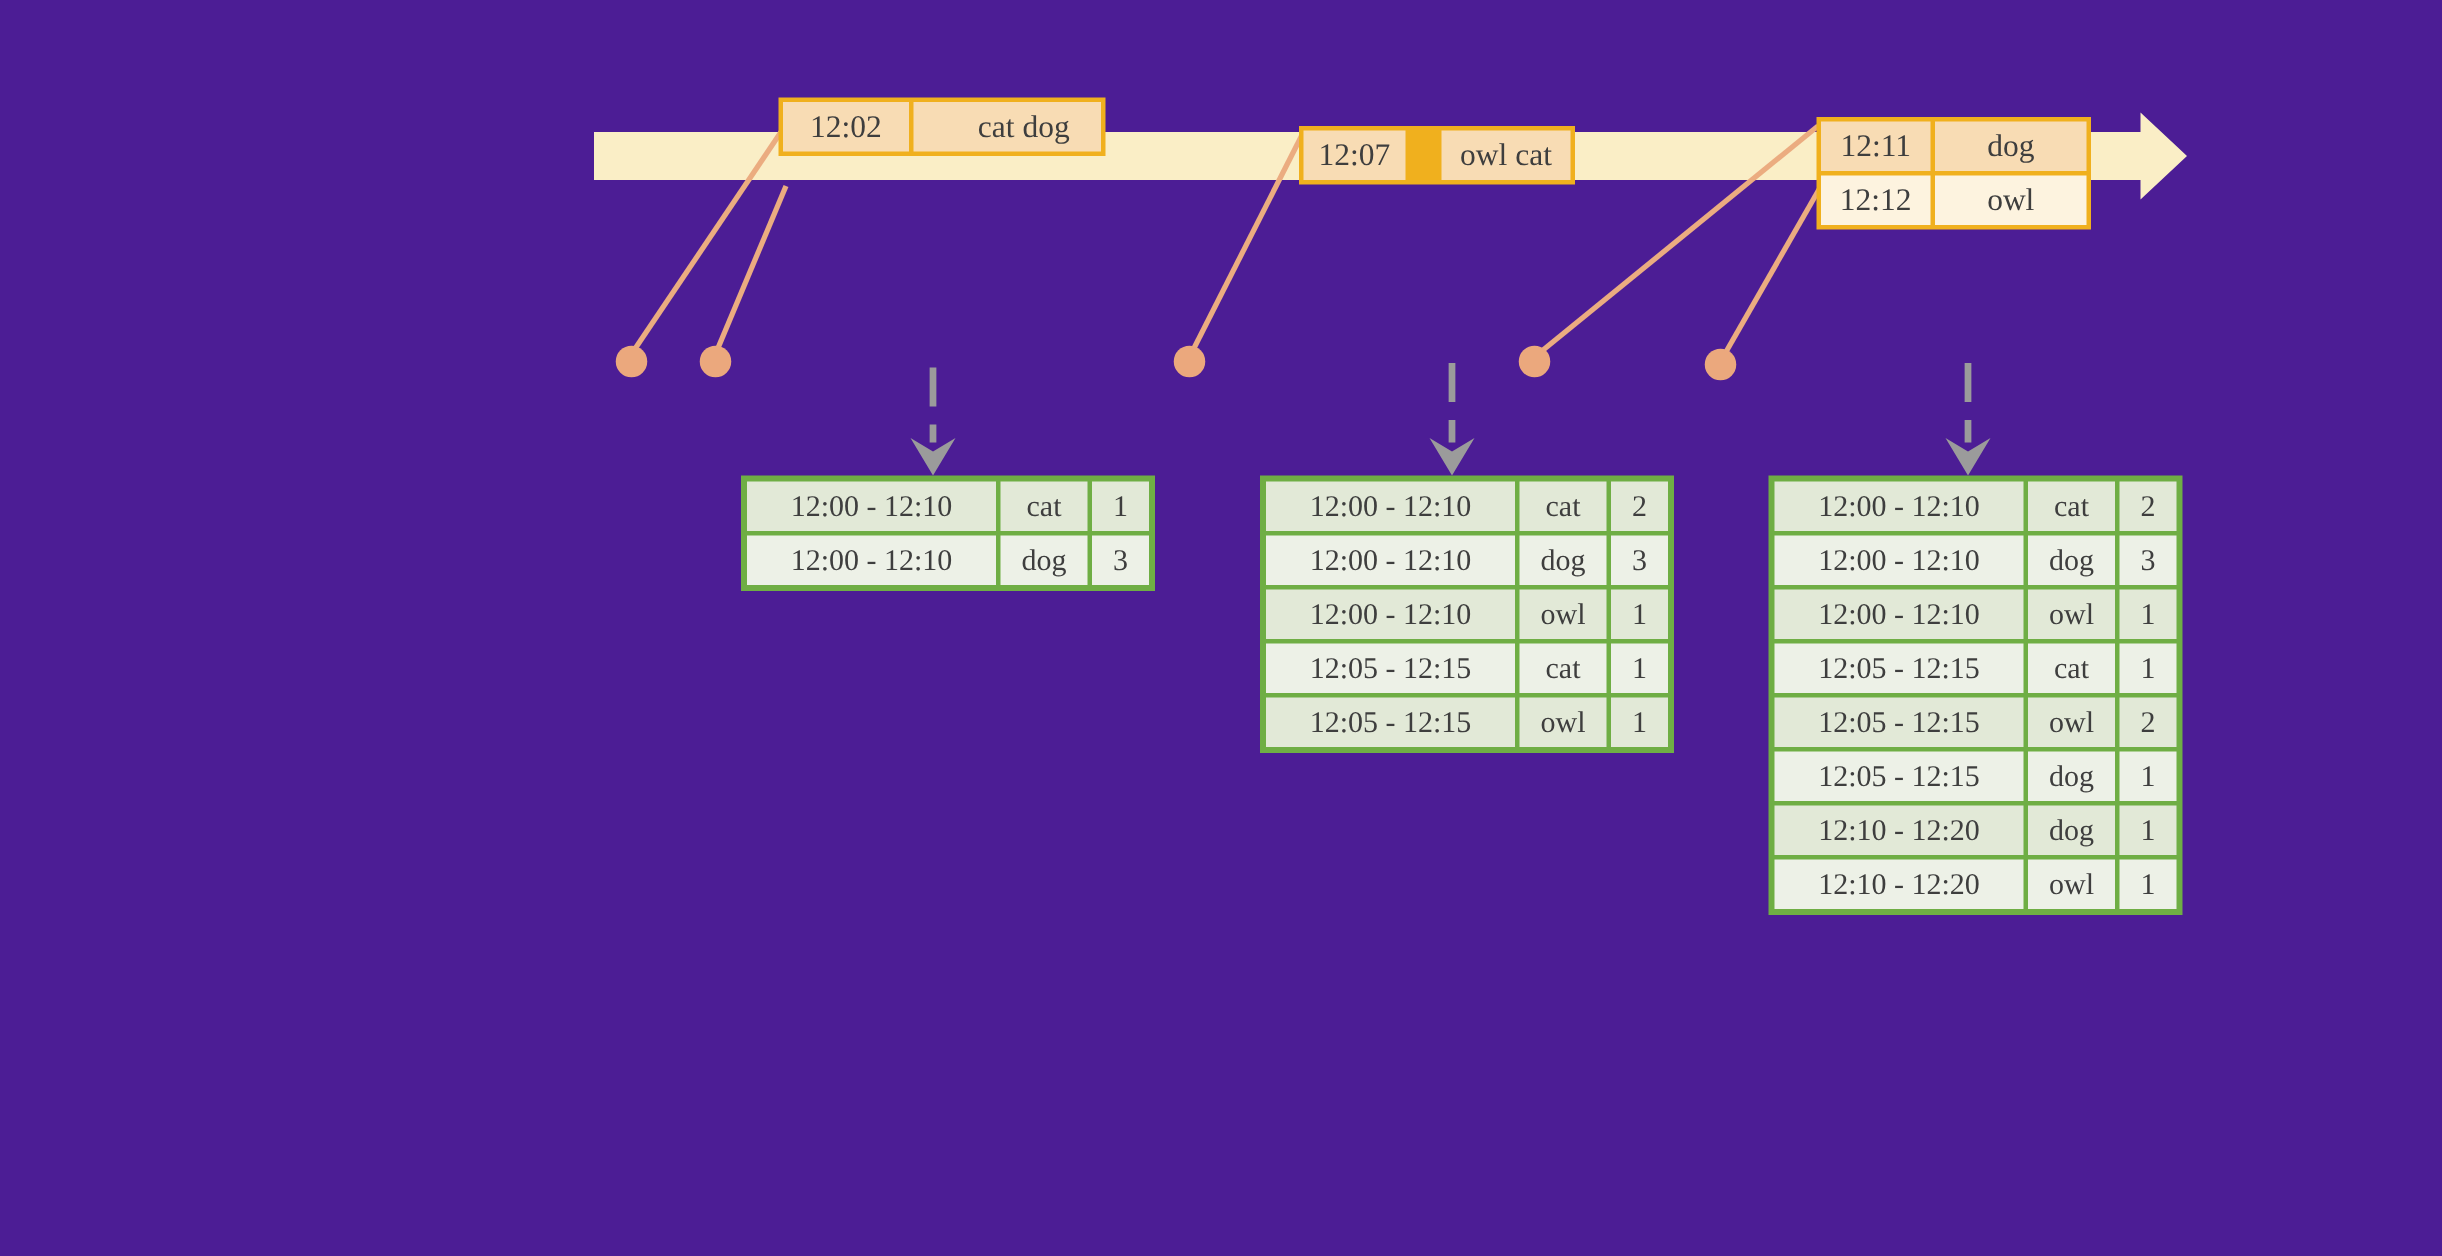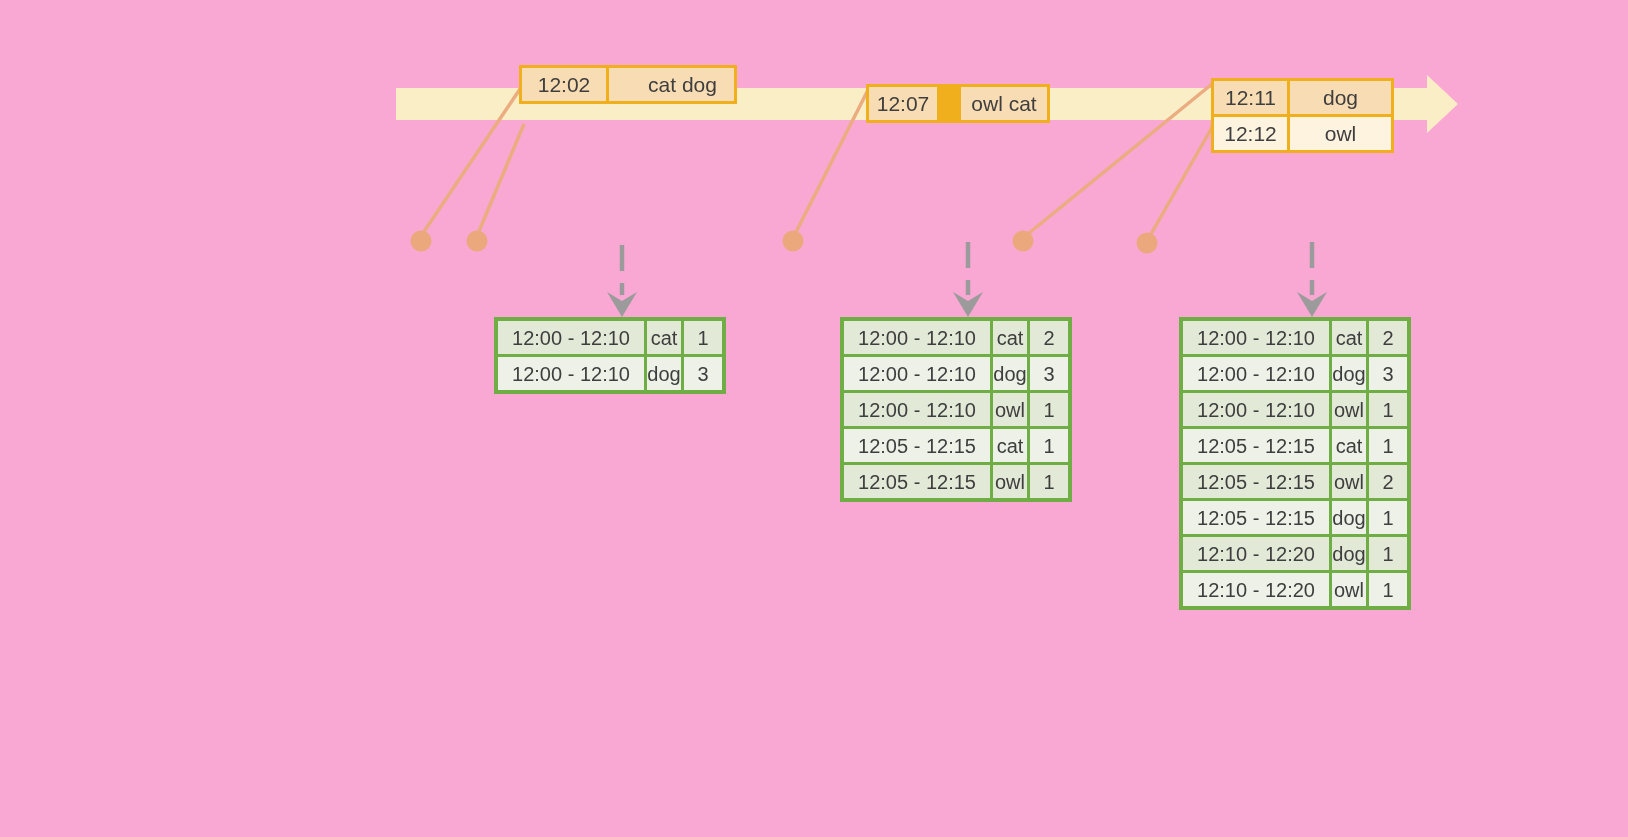--- a/index.html
+++ b/index.html
@@ -1,21 +1,21 @@
 <!DOCTYPE html>
 <html><head>
 <meta charset="utf-8">
 <style>
   html,body{margin:0;padding:0;background:#000;}
   #stage{
     position:relative;
     width:1628px;height:837px;
-    background:#f9a8d4;
+    background:#4c1d95;
     overflow:hidden;
-    font-family:Liberation Sans, sans-serif;
+    font-family:Liberation Serif, serif;
     color:#3e3e3e;
   }
   #diagram-svg{position:absolute;left:0;top:0;z-index:1;}
 
   
   .event-table{
     position:absolute;z-index:2;
     background:#f0b01e;
     padding:3px;
     display:flex;flex-direction:column;gap:3px;
@@ -39,21 +39,21 @@
     position:absolute;z-index:2;
     background:#6fae44;
     padding:4px;
     display:flex;flex-direction:column;gap:3px;
   }
   .result-row{display:flex;gap:3px;}
   .result-cell{
     height:33px;display:flex;align-items:center;justify-content:center;
     font-size:20px;line-height:1;
   }
-  .rc0{width:146px;} .rc1{width:34px;} .rc2{width:38px;}
+  .rc0{width:166px;} .rc1{width:58px;} .rc2{width:38px;}
   .rfill-a{background:#e2e9d7;}
   .rfill-b{background:#edf1e7;}
   #rtable1{left:494px;top:317px;}
   #rtable2{left:840px;top:317px;}
   #rtable3{left:1179px;top:317px;}
 </style>
 </head>
 <body>
 
 <div id="stage">

